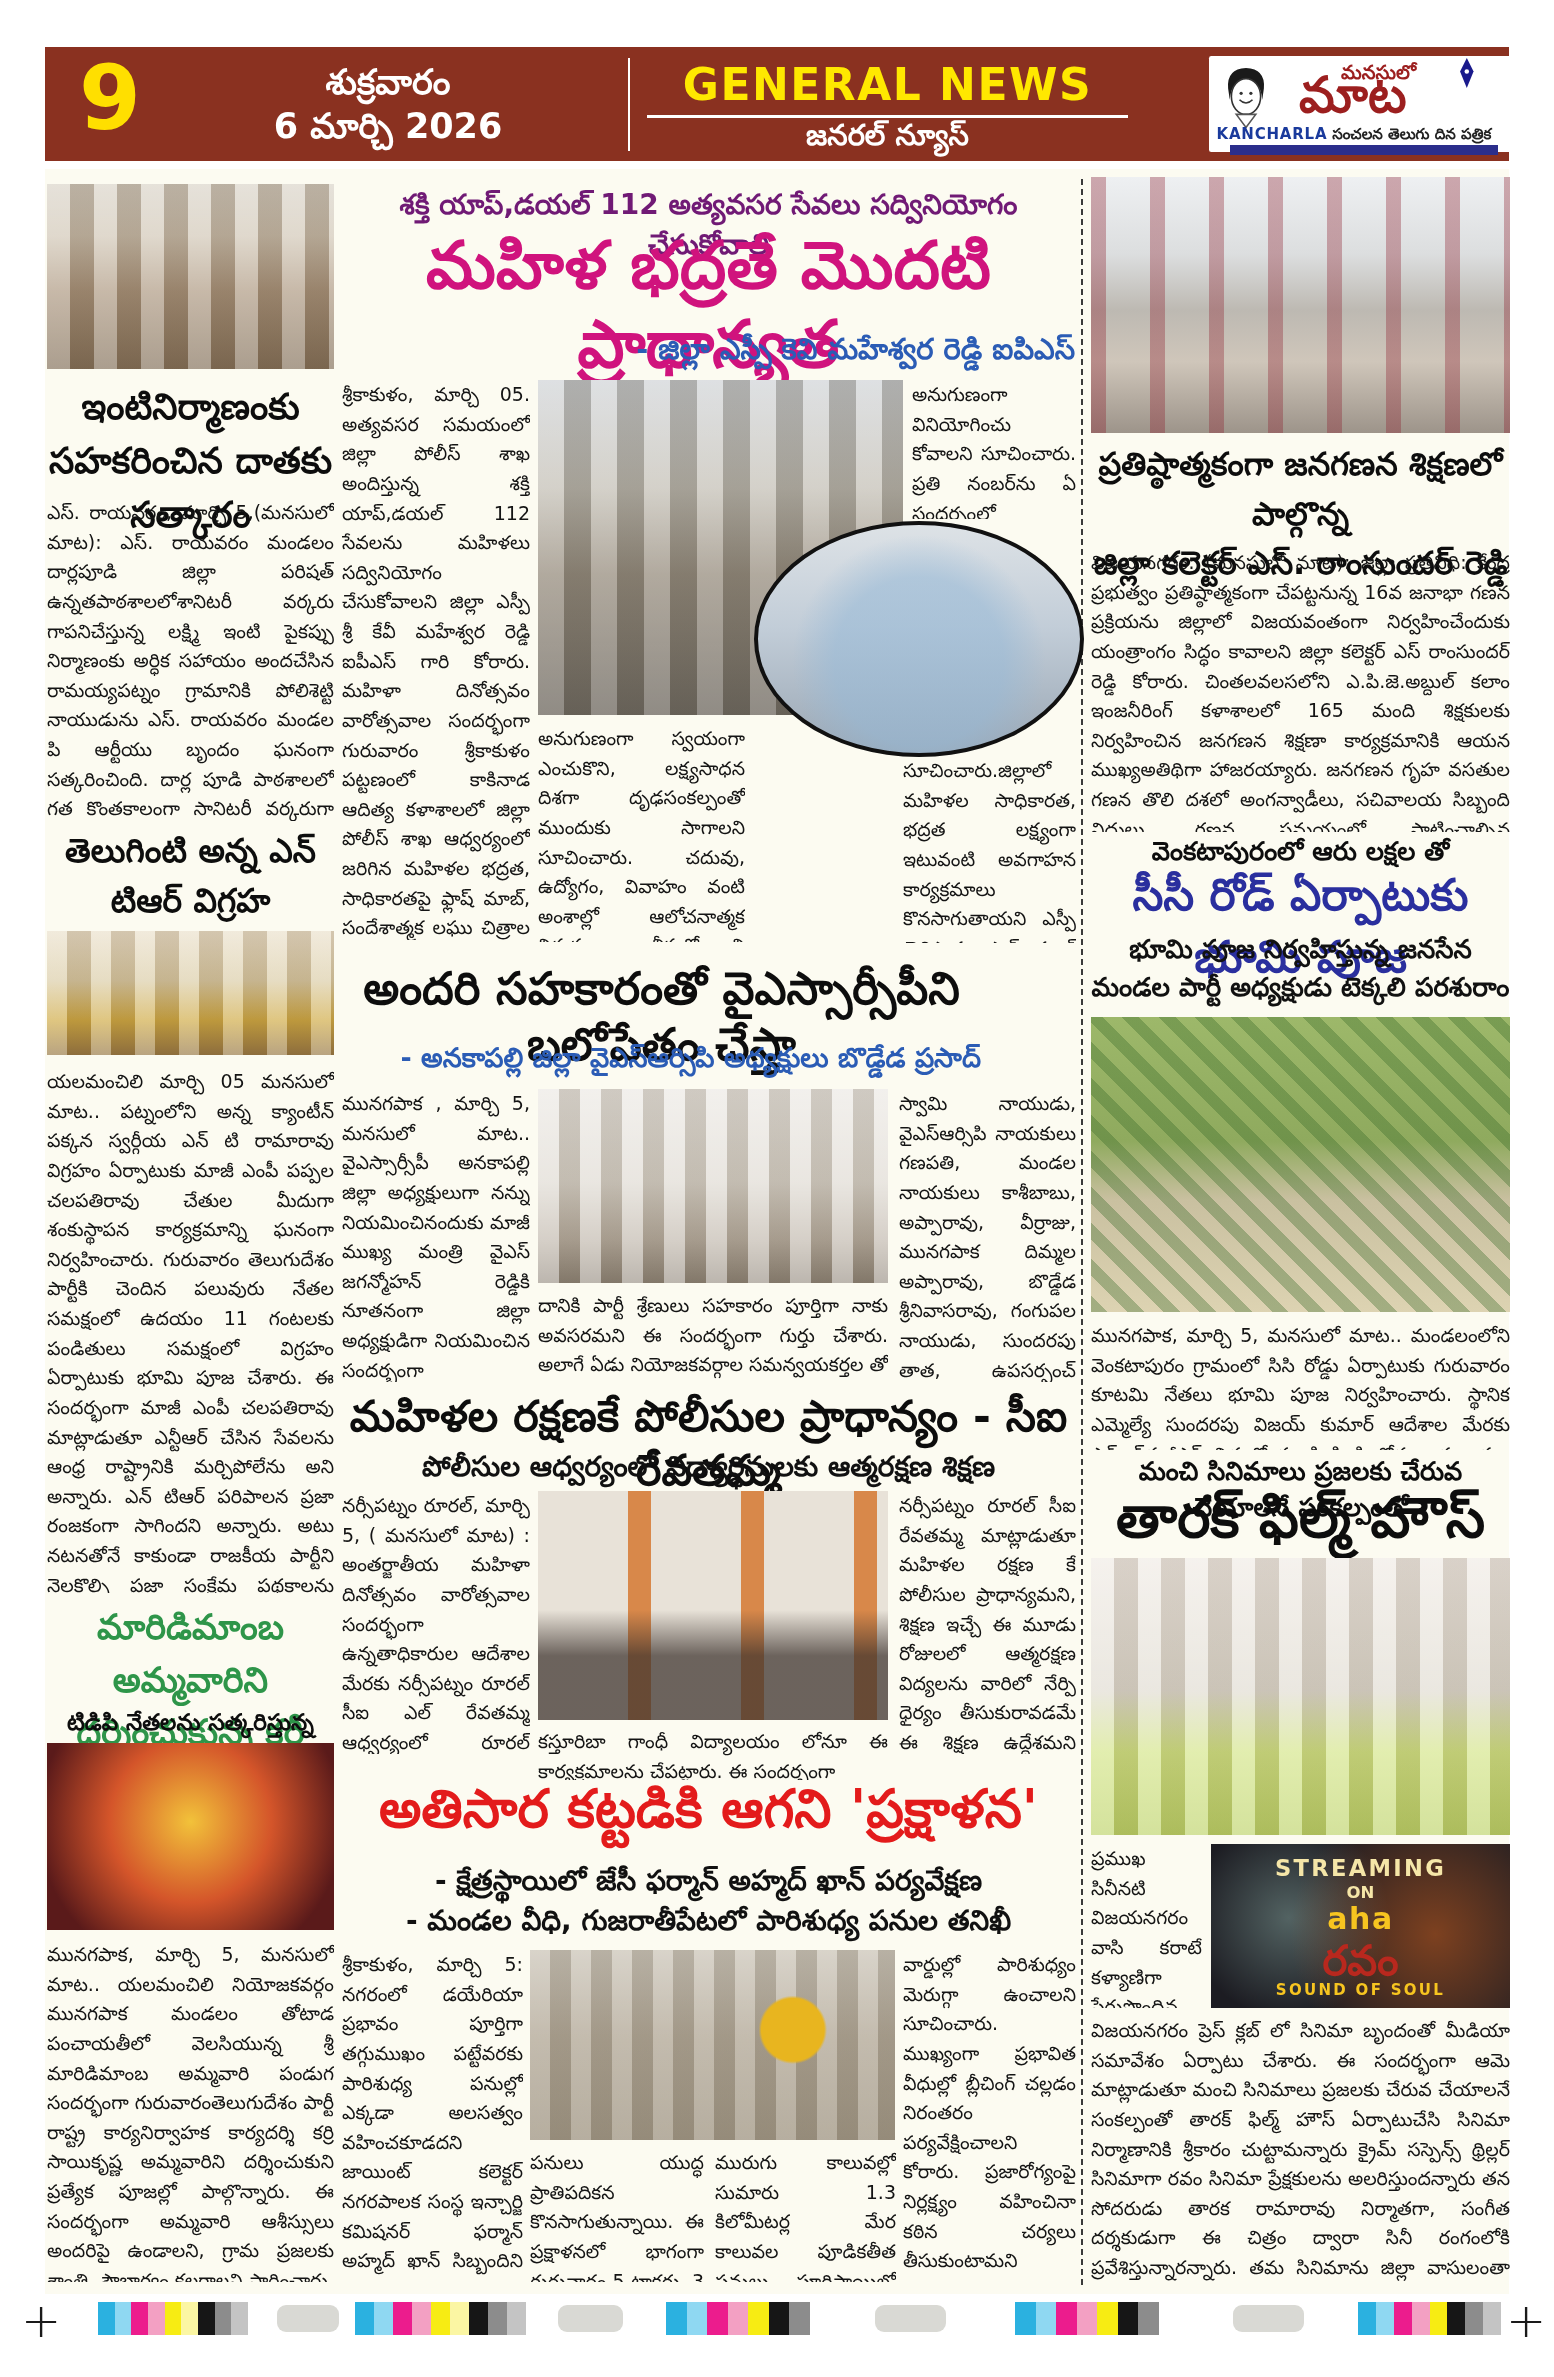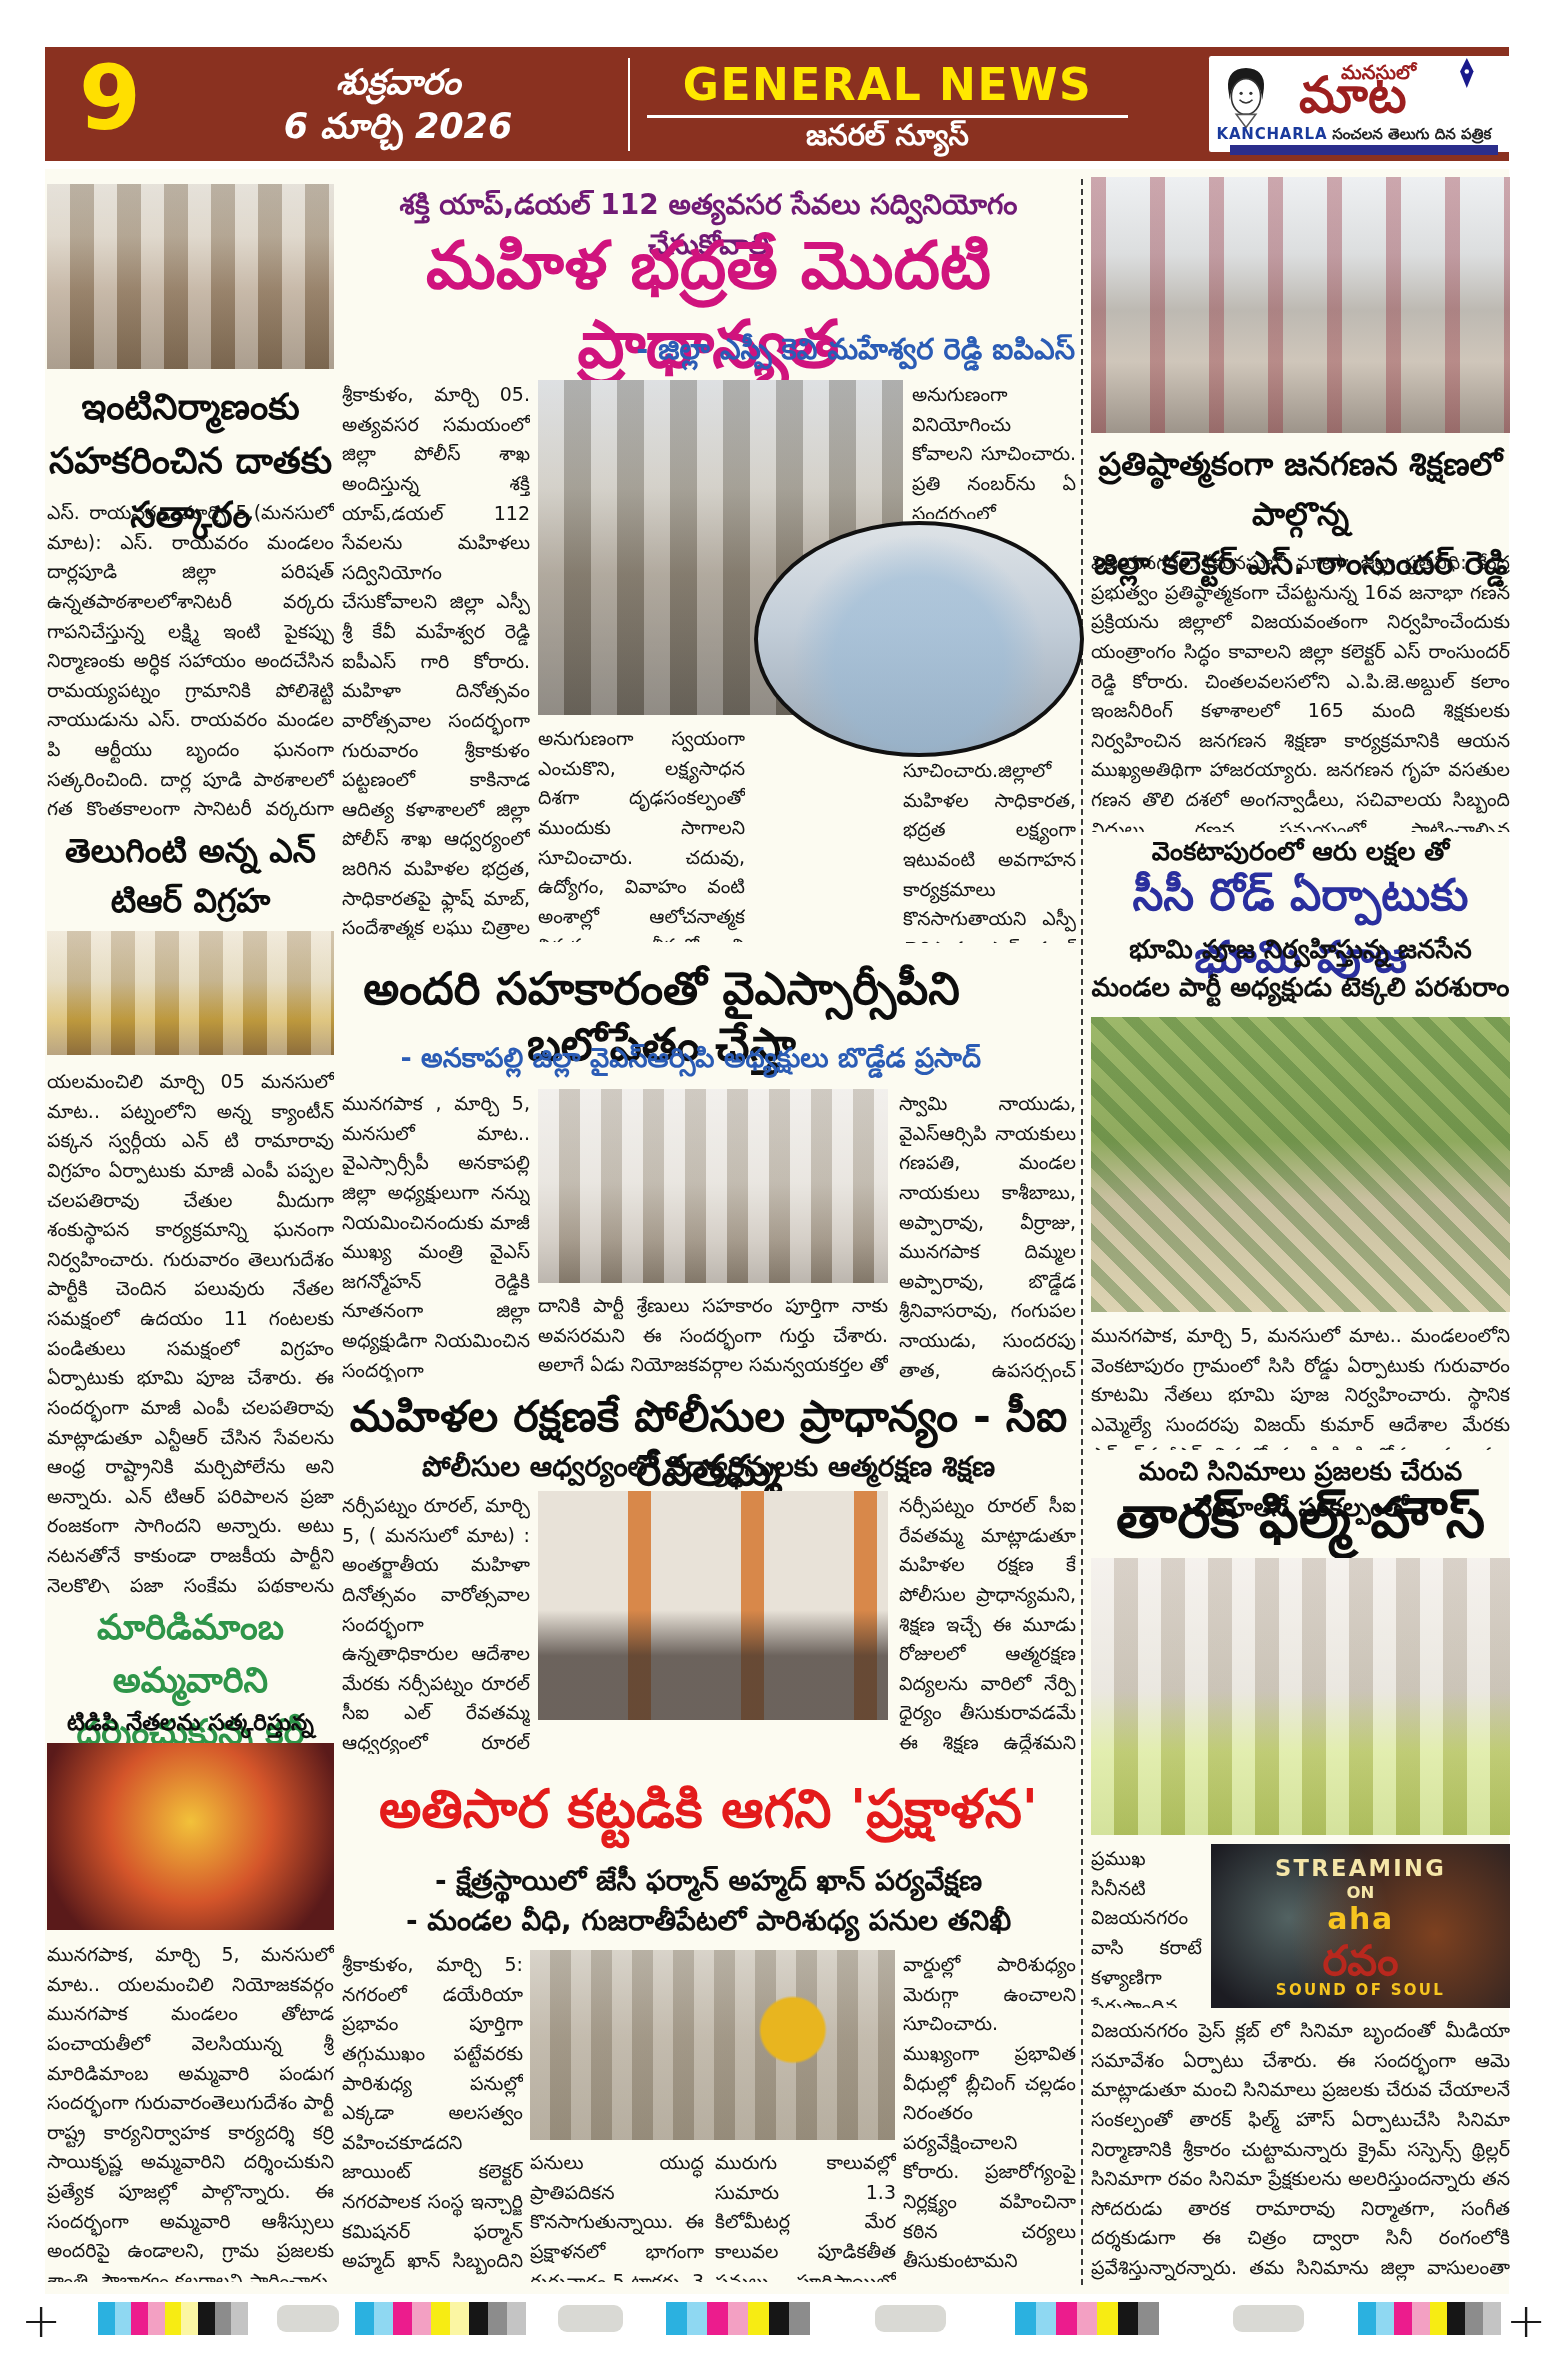--- a/index.html
+++ b/index.html
@@ -3,21 +3,21 @@
 <meta charset="utf-8">
 <style>
   html,body{margin:0;padding:0;background:#e8e8e8;}
   .page{position:relative;width:1555px;height:2377px;background:#ffffff;font-family:"DejaVu Sans",sans-serif;overflow:hidden;margin:0 auto;}
   .content-bg{position:absolute;left:45px;top:169px;width:1464px;height:2125px;background:#fcfbf1;}
   .abs{position:absolute;}
 
   
   .header-bar{position:absolute;left:45px;top:47px;width:1464px;height:114px;background:#8a3120;}
   .pagenum{position:absolute;left:34px;top:3px;font-size:89px;font-weight:bold;color:#ffdf00;line-height:1.1;}
-  .daydate{position:absolute;left:150px;top:13.5px;width:406px;text-align:center;color:#ffffff;font-weight:bold;font-style:italic;}
+  .daydate{position:absolute;left:140px;top:13.5px;width:406px;text-align:center;color:#ffffff;font-weight:bold;}
   .daydate .d1{font-size:35px;line-height:1.2;display:block;}
   .daydate .d2{font-size:35px;line-height:1.35;display:block;}
   .hdr-divider{position:absolute;left:583px;top:10.5px;width:2.3px;height:93px;background:#ffffff;}
   .section-en{position:absolute;left:602px;top:12px;width:481px;text-align:center;color:#ffe800;font-size:44px;font-weight:bold;letter-spacing:1.5px;border-bottom:3px solid #ffffff;padding-bottom:4.5px;}
   .section-te{position:absolute;left:602px;top:71px;width:481px;text-align:center;color:#ffffff;font-size:29px;font-weight:bold;}
   .logo-box{position:absolute;left:1164px;top:9px;width:310px;height:96px;background:#ffffff;border-radius:2.3px;}
   .logo-face{position:absolute;left:9px;top:7.5px;width:56px;height:65px;}
   .brand-top{position:absolute;left:132px;top:4.5px;font-size:19.6px;font-weight:bold;color:#9c1f1f;}
   .brand-main{position:absolute;left:90px;top:13.5px;font-size:50px;font-weight:bold;color:#9c1f1f;line-height:1;}
   .nib{position:absolute;left:248px;top:1.5px;width:19.6px;height:33px;}
@@ -147,20 +147,21 @@
   <div class="abs bodytxt" style="left:342px;top:1089px;width:188px;height:293px;">మునగపాక , మార్చి 5, మనసులో మాట.. వైఎస్సార్సీపీ అనకాపల్లి జిల్లా అధ్యక్షులుగా నన్ను నియమించినందుకు మాజీ ముఖ్య మంత్రి వైఎస్ జగన్మోహన్ రెడ్డికి నూతనంగా జిల్లా అధ్యక్షుడిగా నియమించిన సందర్భంగా హృదయపూర్వక కృతజ్ఞతలు తెలుపుకుంటున్నాను అని అన్నారు. నూతనంగా అనకాపల్లి జిల్లా వైఎస్ఆర్సిపి అధ్యక్షులు గా నియమింపబడ్డ బొడ్డేడ ప్రసాద్ మాట్లాడుతూ పార్టీ నాపై ఉంచిన నమ్మకాన్ని నిలబెట్టుకుంటూ, అనకాపల్లి జిల్లాలో వైఎస్సార్సీపీ బలోపేతానికి కృషి చేస్తాను.పార్టీ సిద్ధాంతాలను ప్రజల్లోకి తీసుకెళ్లి, నాయకత్వం</div>
   <div class="photo ph-ysrcp abs" style="left:538px;top:1089px;width:350px;height:194px;"></div>
   <div class="abs bodytxt" style="left:899px;top:1089px;width:177px;height:293px;">స్వామి నాయుడు, వైఎస్ఆర్సిపి నాయకులు గణపతి, మండల నాయకులు కాశీబాబు, అప్పారావు, వీర్రాజు, మునగపాక దిమ్మల అప్పారావు, బొడ్డేడ శ్రీనివాసరావు, గంగుపల నాయుడు, సుందరపు తాత, ఉపసర్పంచ్ జగన్, వినోద్, మాజీ జగన్నాధరావు, మల్లు అప్పలనాయుడు పాల్గొన్నారు.</div>
   <div class="abs bodytxt" style="left:538px;top:1291px;width:350px;height:90px;">దానికి పార్టీ శ్రేణులు సహకారం పూర్తిగా నాకు అవసరమని ఈ సందర్భంగా గుర్తు చేశారు. అలాగే ఏడు నియోజకవర్గాల సమన్వయకర్తల తో సమన్వయంగా ఉంటూ పార్టీలు మరింత బలోపేతం చేస్తానన్నారు. ఈ అవకాశాన్ని ఇచ్చిన జగనన్నకు మరొక్కసారి ధన్యవాదాలు తెలియజేస్తూ, పార్టీ విజయానికి నిత్యం శ్రమిస్తానని హామీ ఇస్తున్నాను. ఈ</div>
 
   <div class="abs h-police" style="left:342px;top:1390px;width:733px;">మహిళల రక్షణకే పోలీసుల ప్రాధాన్యం - సీఐ రేవతమ్మ</div>
   <div class="abs sub-dash" style="left:342px;top:1450px;width:733px;">పోలీసుల ఆధ్వర్యంలో విద్యార్థినులకు ఆత్మరక్షణ శిక్షణ</div>
   <div class="abs bodytxt" style="left:342px;top:1491px;width:188px;height:263px;">నర్సీపట్నం రూరల్, మార్చి 5, ( మనసులో మాట) : అంతర్జాతీయ మహిళా దినోత్సవం వారోత్సవాల సందర్భంగా ఉన్నతాధికారుల ఆదేశాల మేరకు నర్సీపట్నం రూరల్ సీఐ ఎల్ రేవతమ్మ ఆధ్వర్యంలో రూరల్ సర్కిల్ పోలీసులు విద్యార్థినులకు మహిళా చట్టాల పై అవగాహన కల్పించడమే కాక, ఆత్మరక్షణ యుద్ధ విద్యలలో శిక్షణ కార్యక్రమాలు నిర్వహిస్తున్నారు. బుధవారం నాతవరం మండలం డి ఎర్రవరం హైస్కూల్ లోను, గురువారం మాకవరపాలెం మండలం భీమబోయిన పాలెం</div>
   <div class="photo ph-school abs" style="left:538px;top:1491px;width:350px;height:229px;"></div>
   <div class="abs bodytxt" style="left:899px;top:1491px;width:177px;height:263px;">నర్సీపట్నం రూరల్ సీఐ రేవతమ్మ మాట్లాడుతూ మహిళల రక్షణ కే పోలీసుల ప్రాధాన్యమని, శిక్షణ ఇచ్చే ఈ మూడు రోజులలో ఆత్మరక్షణ విద్యలను వారిలో నేర్పి ధైర్యం తీసుకురావడమే ఈ శిక్షణ ఉద్దేశమని తెలిపారు. హెడ్ కానిస్టేబుళ్లు విద్యార్థినులకు ఆత్మరక్షణ పద్ధతులపై శిక్షణిచ్చారు. పాఠశాల సిబ్బంది పాల్గొన్నారు.</div>
+  <div class="abs bodytxt" style="left:538px;top:1727px;width:350px;height:53px;">కస్తూరిబా గాంధీ విద్యాలయం లోనూ ఈ కార్యక్రమాలను చేపట్టారు. ఈ సందర్భంగా</div>
 
   <div class="abs h-red" style="left:342px;top:1775px;width:733px;">అతిసార కట్టడికి ఆగని 'ప్రక్షాళన'</div>
   <div class="abs sub-dash" style="left:342px;top:1904px;width:733px;">- మండల వీధి, గుజరాతీపేటలో పారిశుధ్య పనుల తనిఖీ</div>
   <div class="abs sub-dash" style="left:342px;top:1864px;width:733px;">- క్షేత్రస్థాయిలో జేసీ ఫర్మాన్ అహ్మద్ ఖాన్ పర్యవేక్షణ</div>
   <div class="abs bodytxt" style="left:342px;top:1950px;width:181px;height:331px;">శ్రీకాకుళం, మార్చి 5: నగరంలో డయేరియా ప్రభావం పూర్తిగా తగ్గుముఖం పట్టేవరకు పారిశుధ్య పనుల్లో ఎక్కడా అలసత్వం వహించకూడదని జాయింట్ కలెక్టర్ నగరపాలక సంస్థ ఇన్చార్జి కమిషనర్ ఫర్మాన్ అహ్మద్ ఖాన్ సిబ్బందిని ఆదేశించారు. గురువారం ఆయన నగరంలోని మండల వీధి, గుజరాతీపేట సహా పలు ప్రభావిత ప్రాంతాల్లో పర్యటించారు. క్షేత్రస్థాయిలో మురుగు కాలువల పూడికతీత పనులను స్వయంగా పరిశీలించి, నీటి ప్రవాహానికి అడ్డంకులు లేకుండా నిరంతరం క్లియర్ చేయాలని అధికారులకు దిశానిర్దేశం చేశారు.నగరపాలక సంస్థ విడుదల చేసిన గురువారం నాటి పారిశుధ్య నివేదిక ప్రకారం,</div>
   <div class="photo ph-street abs" style="left:530px;top:1950px;width:365px;height:190px;"></div>
   <div class="abs bodytxt" style="left:903px;top:1950px;width:173px;height:331px;">వార్డుల్లో పారిశుధ్యం మెరుగ్గా ఉంచాలని సూచించారు. ముఖ్యంగా ప్రభావిత వీధుల్లో బ్లీచింగ్ చల్లడం నిరంతరం పర్యవేక్షించాలని కోరారు. ప్రజారోగ్యంపై నిర్లక్ష్యం వహించినా కఠిన చర్యలు తీసుకుంటామని సందర్భంగా హెచ్చరించారు.</div>
   <div class="abs bodytxt" style="left:530px;top:2148px;width:174px;height:134px;">పనులు యుద్ధ ప్రాతిపదికన కొనసాగుతున్నాయి. ఈ ప్రక్షాళనలో భాగంగా గురువారం 5 ట్రాక్టర్లు, 3 జేసీబీలను రంగంలోకి దించి, 21 ట్రిప్పుల ద్వారా మొత్తం 34 టన్నుల పూడిక, 6 టన్నుల చెత్తను కలిపి మొత్తం 40 టన్నుల వ్యర్థాలను నగర వెలుపలికి తరలించారు.</div>
   <div class="abs bodytxt" style="left:715px;top:2148px;width:181px;height:134px;">మురుగు కాలువల్లో సుమారు 1.3 కిలోమీటర్ల మేర కాలువల పూడికతీత పనులు పూర్తిస్థాయిలో జరిగేలా పర్యటనలో కమిషనర్ పారిశుధ్య సిబ్బందిని సమయపాలనతో పనిచేయాలని కోరారు.</div>
 

